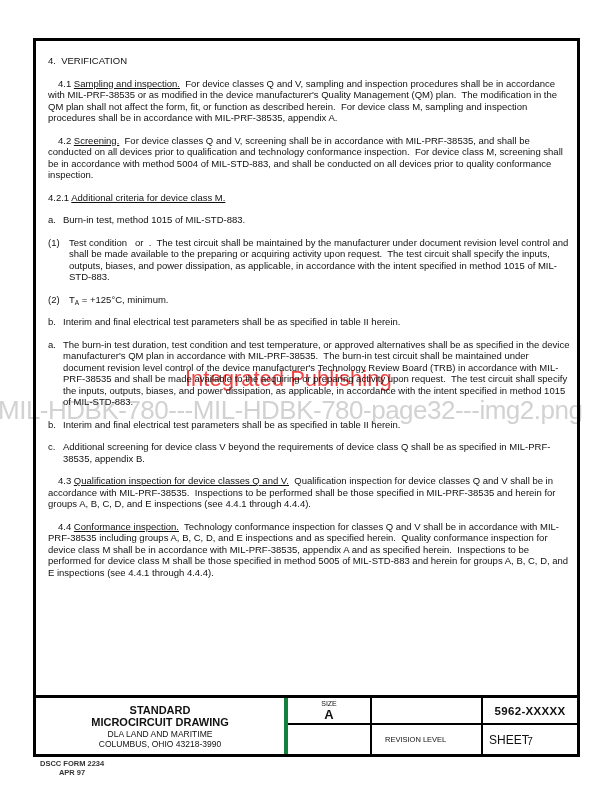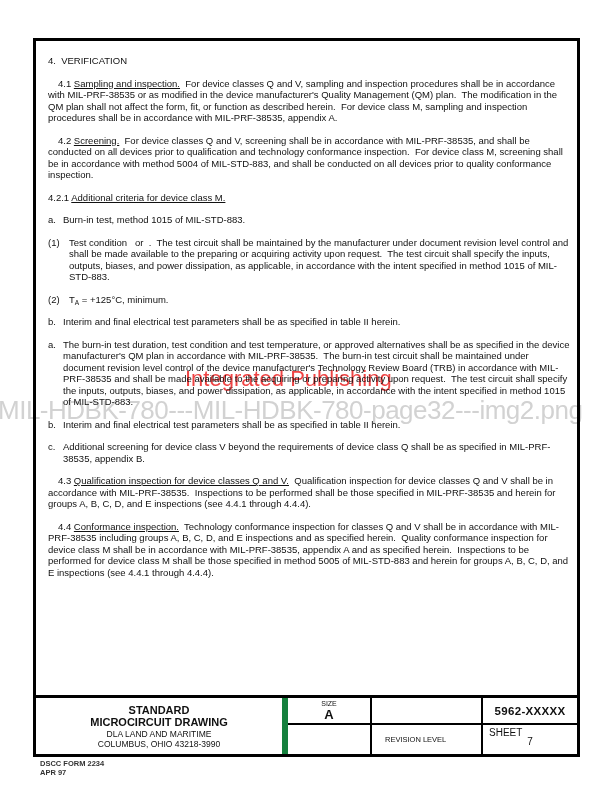--- a/index.html
+++ b/index.html
@@ -35,43 +35,43 @@
   sub.sub { font-size:6.5px; line-height:0; vertical-align:-1.5px; }
 
   
   .footer {
     position:absolute; left:0; right:0; bottom:0; height:56px;
     border-top:3px solid #000;
     display:grid; grid-template-columns:252px 84px 111px 1fr; grid-template-rows:27px 1fr;
   }
   .fcell { position:relative; }
   .cell-org {
-    grid-row:1 / 3; grid-column:1; border-right:6px solid #15803d;
+    grid-row:1 / 3; grid-column:1; border-right:4px solid #15803d;
     display:flex; flex-direction:column; justify-content:center; align-items:center;
     text-align:center;
   }
   .org-bold { font-size:11px; font-weight:bold; line-height:12.5px; }
   .org-reg  { font-size:8.5px; line-height:10px; }
   .cell-size { grid-row:1; grid-column:2; border-right:2px solid #000; border-bottom:2px solid #000;
     display:flex; flex-direction:column; align-items:center; justify-content:center; }
   .size-label { font-size:7px; line-height:8px; }
   .size-value { font-size:13px; font-weight:bold; line-height:13px; }
   .cell-empty-a { grid-row:2; grid-column:2; border-right:2px solid #000; }
   .cell-empty-b { grid-row:1; grid-column:3; border-right:2px solid #000; border-bottom:2px solid #000; }
   .cell-rev { grid-row:2; grid-column:3; border-right:2px solid #000;
     display:flex; align-items:center; padding-left:13px; font-size:7.5px; }
   .cell-num { grid-row:1; grid-column:4; border-bottom:2px solid #000;
     display:flex; align-items:center; justify-content:center;
     font-size:11.5px; font-weight:bold; letter-spacing:0.3px; }
   .cell-sheet { grid-row:2; grid-column:4; }
-  .sheet-label { position:absolute; left:6px; top:2px; font-size:10px; }
+  .sheet-label { position:absolute; left:6px; top:8px; font-size:12px; }
   .sheet-value { position:absolute; left:0; right:0; top:11px; text-align:center; font-size:10px; }
 
   .form-note { position:absolute; left:40px; top:759px; z-index:1;
-    font-size:7.5px; line-height:9px; font-weight:bold; color:#333; }
+    font-size:7.5px; line-height:9px; font-weight:bold; color:#333;text-align:center; }
 </style>
 </head>
 <body>
 
 <div class="page">
 
   <div class="wm wm1">Integrated Publishing</div>
   <div class="wm wm2">MIL-HDBK-780---MIL-HDBK-780-page32---img2.png</div>
 
   <div class="frame">

